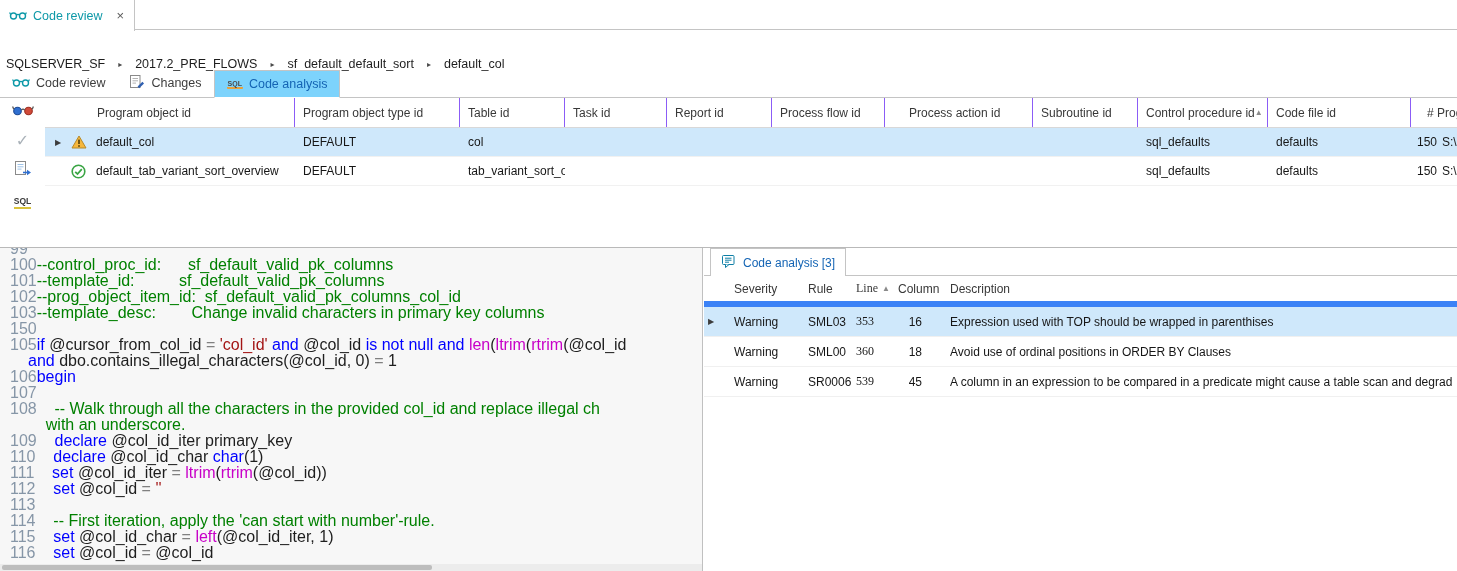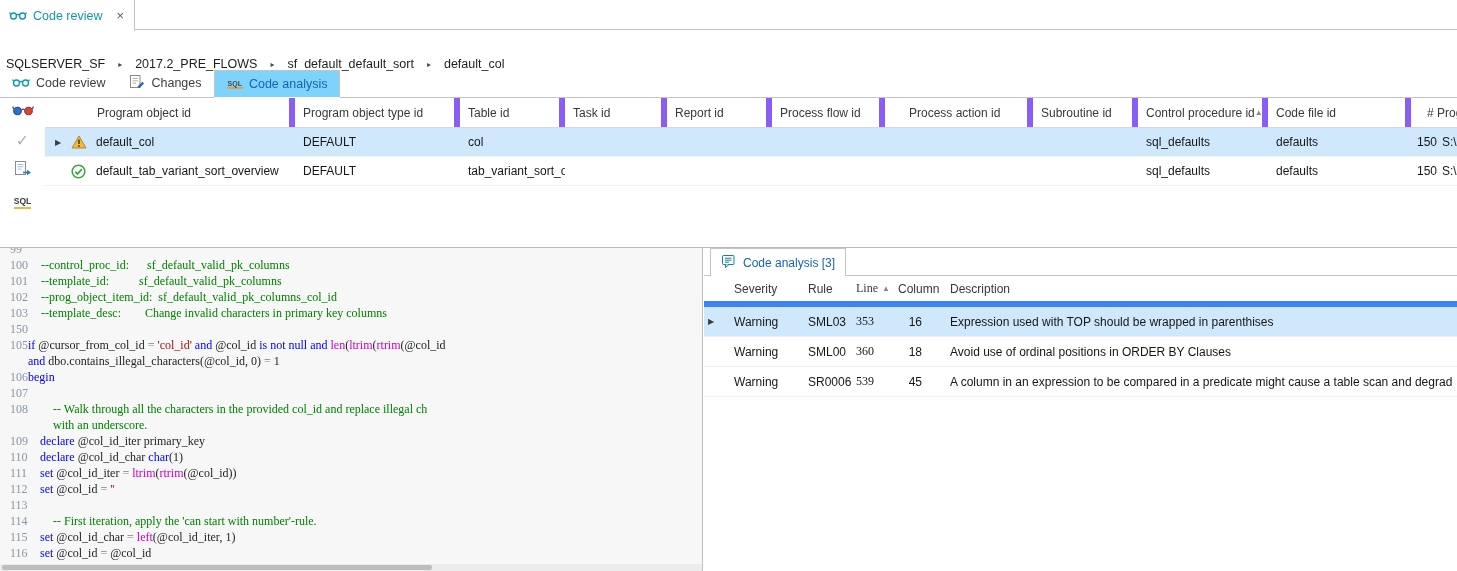--- a/index.html
+++ b/index.html
@@ -29,21 +29,21 @@
   .rail { position:absolute; left:0; top:100px; width:45px; display:flex; flex-direction:column; align-items:center; }
   .rail-btn { width:28px; height:24px; display:flex; align-items:center; justify-content:center; }
   .rail-btn + .rail-btn { margin-top:5px; }
   .check-glyph { color:#a9b1b8; font-size:16px; font-weight:bold; line-height:1; }
   .rail-sql { font-size:8.5px; font-weight:bold; color:#3a3a3a; border-bottom:2px solid #d9c23a; padding-bottom:1px; }
   .rail-gap { height:8px; }
 
   
   .grid-header { position:absolute; top:98px; left:45px; right:0; height:30px; display:flex;
                  border-bottom:1px solid #d8d8d8; font-size:12px; color:#383838; background:#fff; }
-  .gh { display:flex; align-items:center; padding-left:8px; border-right:6px solid #8b5cf6; overflow:hidden; white-space:nowrap; }
+  .gh { display:flex; align-items:center; padding-left:8px; border-right:1px solid #8b5cf6; overflow:hidden; white-space:nowrap; }
   .grid-row { position:absolute; left:45px; right:0; height:29px; display:flex; font-size:12px; color:#161616;
               border-bottom:1px solid #f1f1f1; background:#fff; }
   .grid-row.selected { background:#cfe8fb; }
   .grid-row.r0 { top:128px; } .grid-row.r1 { top:157px; }
   .gc { display:flex; align-items:center; padding-left:8px; overflow:hidden; white-space:nowrap; }
   .c1{ flex:0 0 250px; } .c2{ flex:0 0 165px; } .c3{ flex:0 0 105px; } .c4{ flex:0 0 102px; }
   .c5{ flex:0 0 105px; } .c6{ flex:0 0 113px; } .c7{ flex:0 0 132px;margin-left:16px; } .c8{ flex:0 0 105px; }
   .c9{ flex:0 0 130px; } .c10{ flex:0 0 143px; } .c11{ flex:1 1 auto; }
   .gh.c1 { padding-left:52px; }
   .gh.c11 { padding-left:16px; border-right:none; }
@@ -54,25 +54,25 @@
   .expander { flex:0 0 16px; font-size:8px; color:#3c3c3c; text-align:left; }
   .status-ico { flex:0 0 16px; display:flex; align-items:center; margin-right:9px; }
   .path-cell { margin-left:5px; }
 
   
   .hdivider { position:absolute; top:247px; left:0; right:0; height:1px; background:#b9b9b9; }
 
   
   .editor { position:absolute; top:248px; left:0; width:703px; height:323px; background:#f7f7f7;
             border-right:1px solid #c0c0c0; overflow:hidden; }
-  .code-lines { margin-top:-7px; font-family:Liberation Serif, serif; font-size:12px; line-height:16px; }
+  .code-lines { margin-top:-7px; font-family:Liberation Sans, sans-serif; font-size:16px; line-height:16px; }
   .code-line { display:flex; height:16px; }
   .line-num { flex:0 0 28px; padding-left:10px; color:#8696a7; }
   .line-content { white-space:pre; }
-  .tok-com{ color:#008000;padding-left:13px; } .tok-kw{ color:#0000ff; } .tok-str{ color:#a31515; }
+  .tok-com{ color:#008000; } .tok-kw{ color:#0000ff; } .tok-str{ color:#a31515; }
   .tok-fn{ color:#c800c8; } .tok-op{ color:#808080; } .tok-pl{ color:#1e1e1e; }
   .editor-hscroll { position:absolute; left:0; bottom:0; width:703px; height:7px; background:#ececec; }
   .editor-hscroll .thumb { position:absolute; left:2px; top:1px; width:430px; height:5px; background:#bdbdbd; border-radius:2px; }
 
   
   .analysis { position:absolute; top:248px; left:704px; right:0; bottom:0; background:#fff; }
   .analysis-tabline { position:absolute; top:27px; left:0; right:0; height:1px; background:#c4c4c4; }
   .analysis-tab { position:absolute; left:6px; top:0; height:28px; display:flex; align-items:center; gap:6px;
                   padding:0 10px; background:#fff; border:1px solid #c4c4c4; border-bottom:none; z-index:2;
                   font-size:12px; color:#1464b4; }

